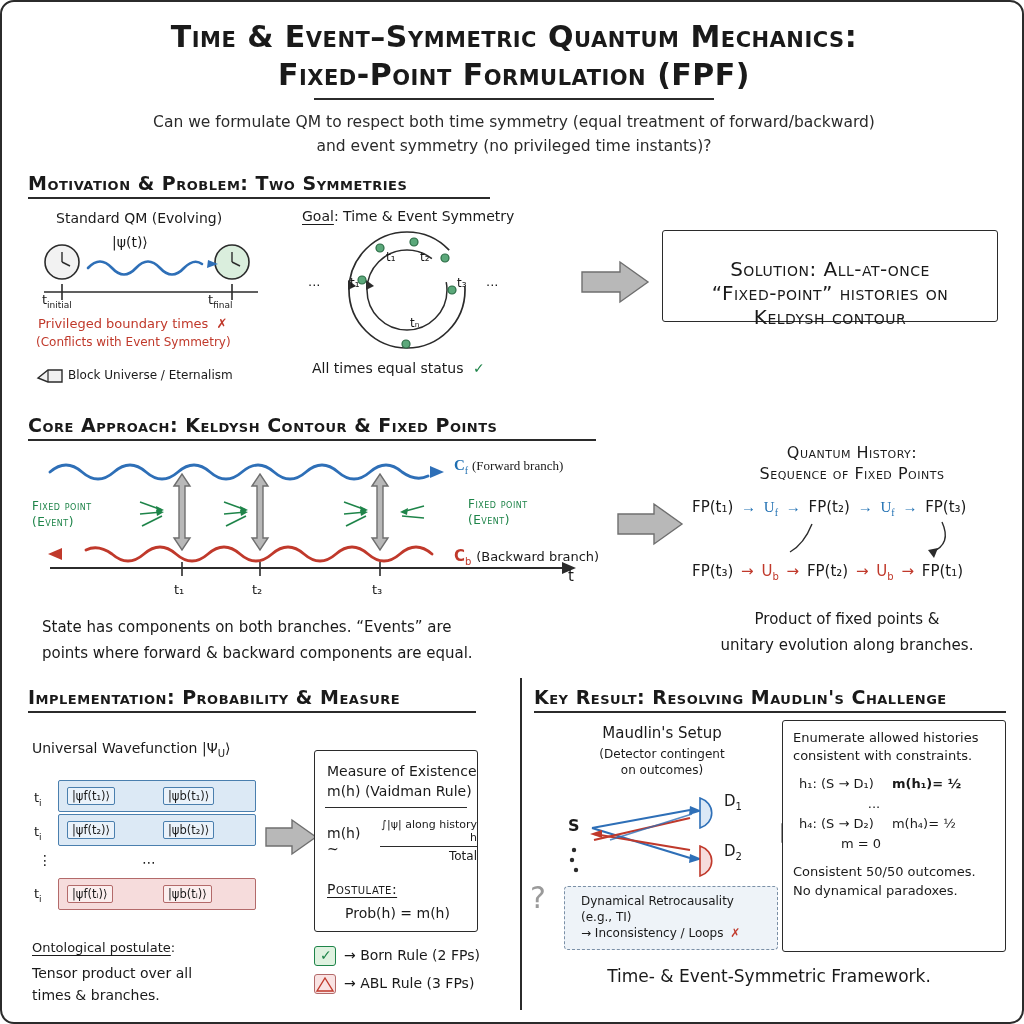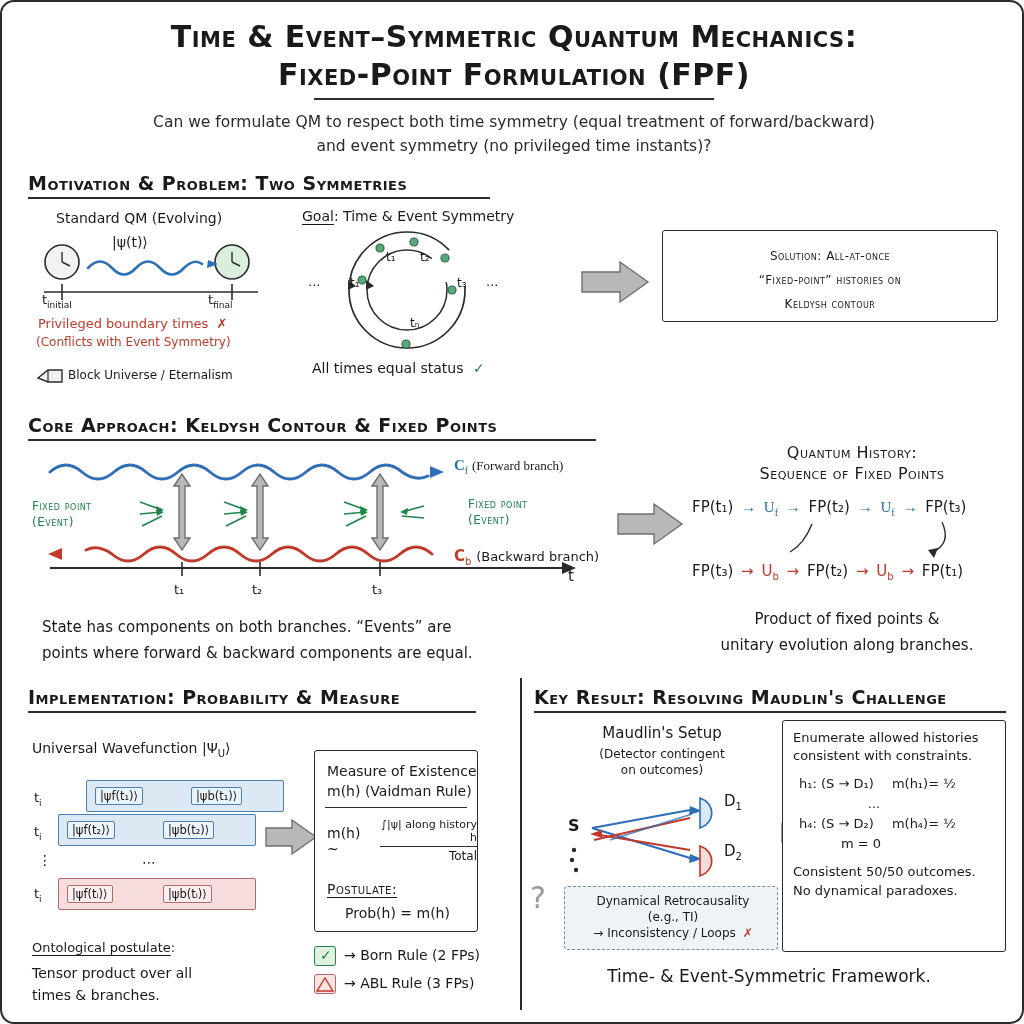--- a/index.html
+++ b/index.html
@@ -164,21 +164,21 @@
   <div class="abs t14" style="top:358px;left:310px;">
     <span>All times equal status</span>
     <span class="green" style="margin-left:5px;font-weight:700;">✓</span>
   </div>
 
   <svg class="abs" style="top:258px;left:578px;" width="72" height="46">
     <polygon class="garrow" points="2,12 40,12 40,2 68,22 40,42 40,32 2,32"></polygon>
   </svg>
 
   <div class="abs box" style="top:228px;left:660px;width:336px;height:92px;">
-    <div class="ctr sc" style="margin-top:13px;font-size:12px;line-height:24px;">
+    <div class="ctr sc" style="margin-top:26px;font-size:20px;line-height:24px;">
       <div>Solution: All-at-once</div>
       <div>“Fixed-point” histories on</div>
       <div>Keldysh contour</div>
     </div>
   </div>
 
   <div class="abs sech sc" style="top:412px;left:26px;">Core Approach: Keldysh Contour &amp; Fixed Points</div>
   <div class="abs sech-line" style="top:437px;left:26px;width:568px;"></div>
 
   <svg class="abs" style="top:448px;left:30px;" width="580" height="150">
@@ -306,21 +306,21 @@
   <div class="abs sech sc" style="top:684px;left:532px;">Key Result: Resolving Maudlin's Challenge</div>
   <div class="abs sech-line" style="top:709px;left:532px;width:472px;"></div>
 
   <div class="abs t14" style="top:738px;left:30px;">
     <span>Universal Wavefunction |Ψ</span><sub style="font-size:10px">U</sub><span>⟩</span>
   </div>
 
   <div class="abs t13" style="top:788px;left:32px;">
     <span>t</span><sub style="font-size:9px">i</sub>
   </div>
-  <div class="abs stack-b" style="top:778px;left:56px;width:196px;height:30px;border-radius:2px;margin-left:28px;">
+  <div class="abs stack-b" style="top:778px;left:56px;width:196px;height:30px;border-radius:2px;">
     <span class="chip abs" style="top:6px;left:8px;">|ψf(t₁)⟩</span>
     <span class="chip abs" style="top:6px;left:104px;">|ψb(t₁)⟩</span>
   </div>
 
   <div class="abs t13" style="top:822px;left:32px;">
     <span>t</span><sub style="font-size:9px">i</sub>
   </div>
   <div class="abs stack-b" style="top:812px;left:56px;width:196px;height:30px;border-radius:2px;">
     <span class="chip abs" style="top:6px;left:8px;">|ψf(t₂)⟩</span>
     <span class="chip abs" style="top:6px;left:104px;">|ψb(t₂)⟩</span>
@@ -414,21 +414,21 @@
   <div class="abs t15" style="top:790px;left:722px;">
     <span>D</span><sub style="font-size:10px">1</sub>
   </div>
   <div class="abs t15" style="top:840px;left:722px;">
     <span>D</span><sub style="font-size:10px">2</sub>
   </div>
 
   <div class="abs" style="top:878px;left:528px;font-size:30px;color:#9a9a9a;">?</div>
 
   <div class="abs" style="top:884px;left:562px;width:212px;height:62px;border:1.5px dashed #7a8fa6;border-radius:4px;background:#eef3f8;">
-    <div class="t12" style="margin:6px 0 0 4px;line-height:16px;text-align:center;">
+    <div class="t12" style="margin:6px 0 0 16px;line-height:16px;">
       <div>Dynamical Retrocausality</div>
       <div>(e.g., TI)</div>
       <div>
         <span>→ Inconsistency / Loops</span>
         <span class="red" style="font-weight:700;margin-left:3px;">✗</span>
       </div>
     </div>
   </div>
 
   <svg class="abs" style="top:812px;left:778px;" width="56" height="40">
@@ -436,21 +436,21 @@
   </svg>
 
   <div class="abs box" style="top:718px;left:780px;width:224px;height:232px;">
     <div class="t13" style="margin:8px 0 0 10px;line-height:18px;">
       <div>Enumerate allowed histories</div>
       <div>consistent with constraints.</div>
     </div>
     <div class="t13" style="margin:9px 0 0 16px;line-height:20px;">
       <div>
         <span>h₁: (S → D₁)</span>
-        <span style="margin-left:14px;">m(h₁)= ½</span>
+        <span style="margin-left:14px;font-weight:bold;">m(h₁)= ½</span>
       </div>
       <div class="ctr" style="width:150px;">...</div>
       <div>
         <span>h₄: (S → D₂)</span>
         <span style="margin-left:14px;">m(h₄)= ½</span>
       </div>
       <div style="margin-left:42px;">m = 0</div>
     </div>
     <div class="t13" style="margin:8px 0 0 10px;line-height:19px;">
       <div>Consistent 50/50 outcomes.</div>

